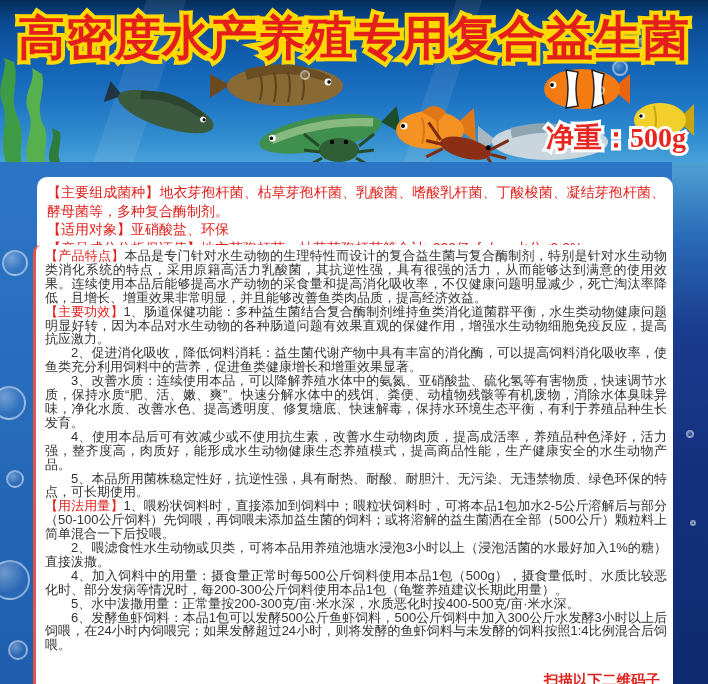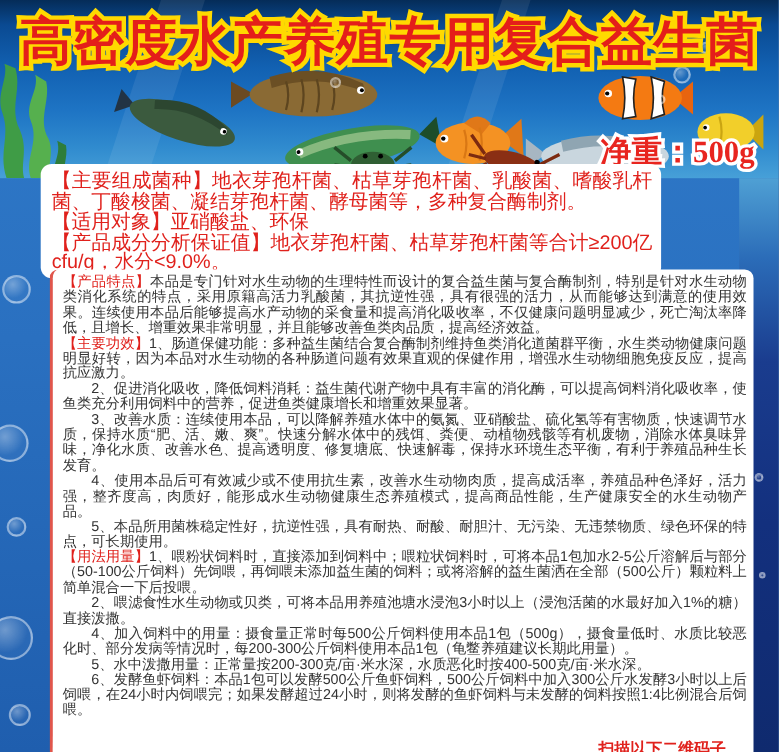--- a/index.html
+++ b/index.html
@@ -31,28 +31,28 @@
   .weight-wrap .stk { font-size:28px; color:#e8251f; -webkit-text-stroke:6px #ffffff; text-shadow:0 1px 2px rgba(0,0,0,0.3); }
   .weight-wrap .fil { font-size:28px; color:#e8251f; }
   
   .right-strip {
     position:absolute; right:0; top:162px; width:36px; bottom:0;
     background:linear-gradient(180deg,#4fa0d4 0%, #2b6cb8 14%, #1a3c8e 32%, #13307e 60%, #0f2a6e 100%);
   }
   
   .panel { background:#ffffff; position:absolute; }
   .panel1 {
-    left:37px; top:149px; width:564px; border-radius:10px;
-    padding:6px 8px 5px 10px; font-size:18px; line-height:18.5px;
+    left:37px; top:177px; width:636px; border-radius:10px;
+    padding:6px 8px 5px 10px; font-size:14px; line-height:18.5px;
   }
   .panel1 p { color:#e0211c; }
   .panel2 {
     left:33px; top:245px; width:640px; height:439px; border-radius:8px 8px 0 0;
     border-left:3px solid #e0564c;
-    padding:4px 6px 0 9px; font-size:13px; line-height:13.9px; color:#333333;margin-left:12px;
+    padding:4px 6px 0 9px; font-size:13px; line-height:13.9px; color:#333333;
   }
   .hdr { color:#e0211c; }
   .line { text-align:justify; }
   .ind { text-indent:2em; }
   .scan-note {
     position:absolute; right:48px; bottom:-6px; color:#e0211c; font-size:14.5px; font-weight:bold;
     white-space:nowrap;
   }
   svg { display:block; }
 </style>

